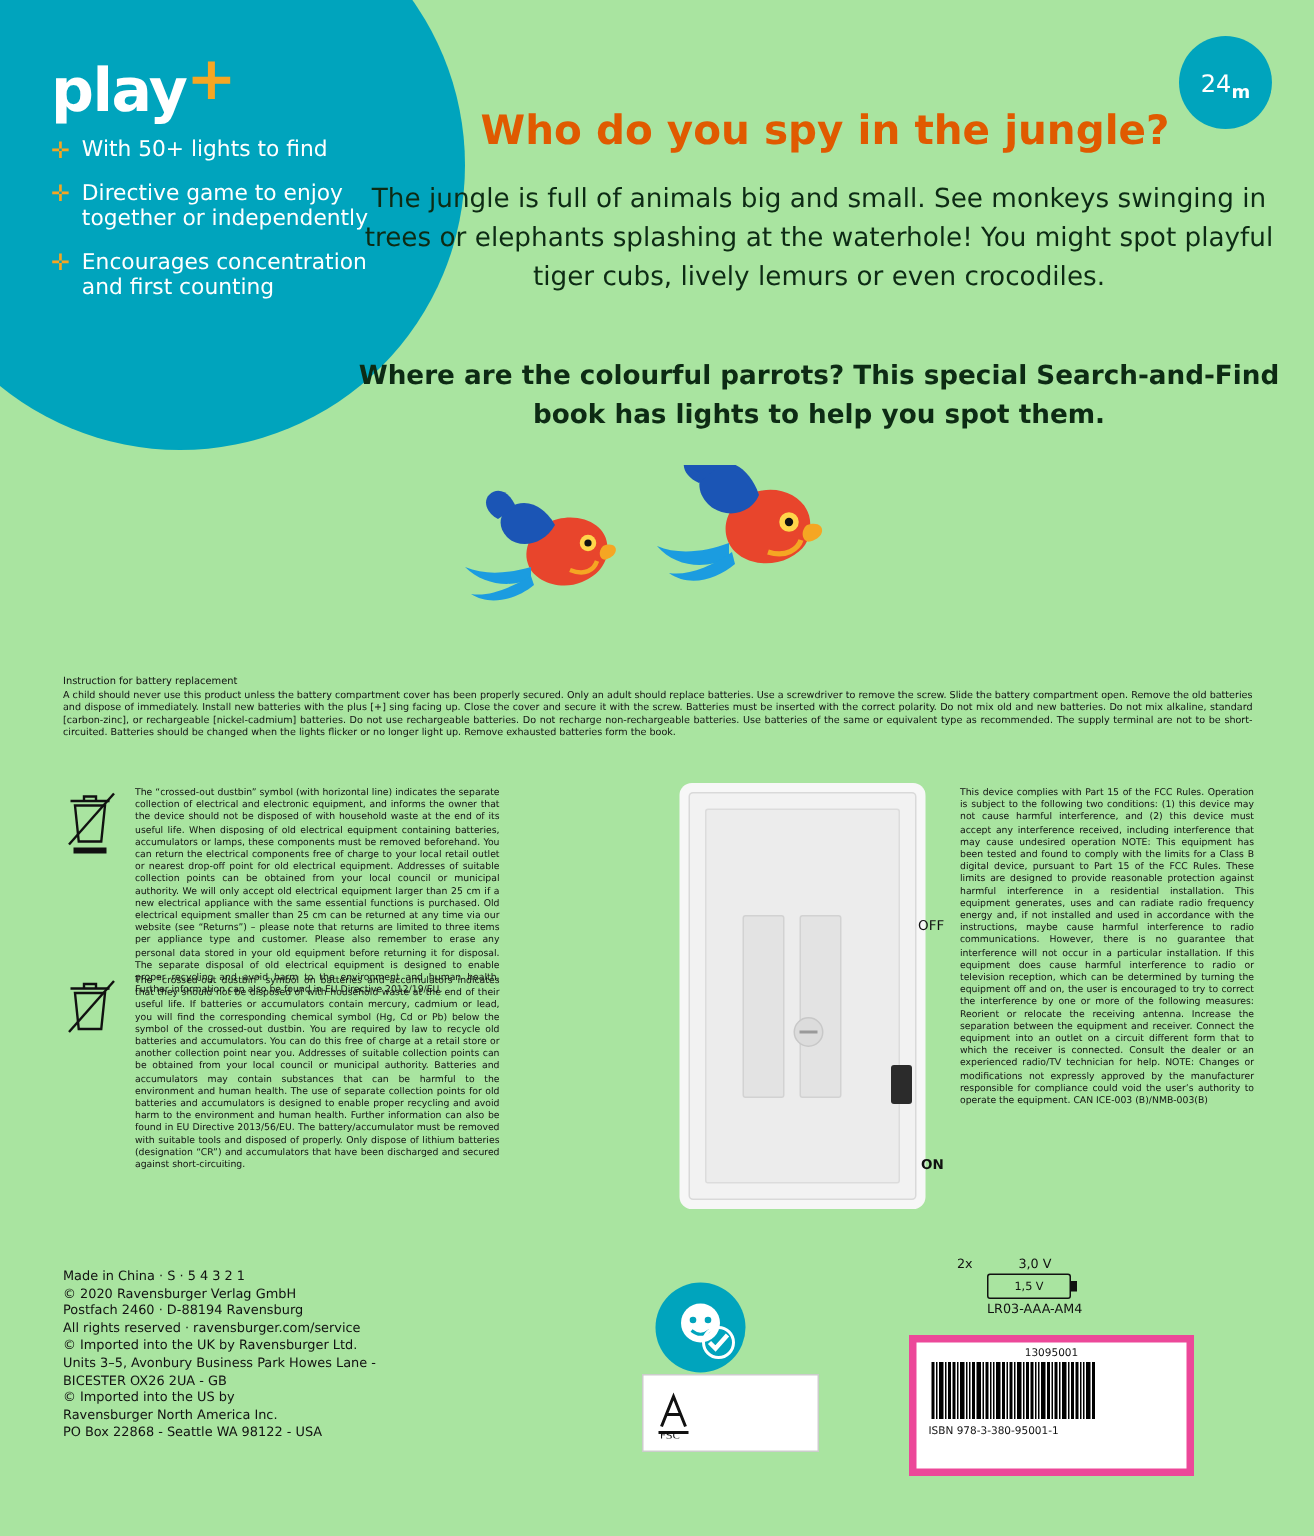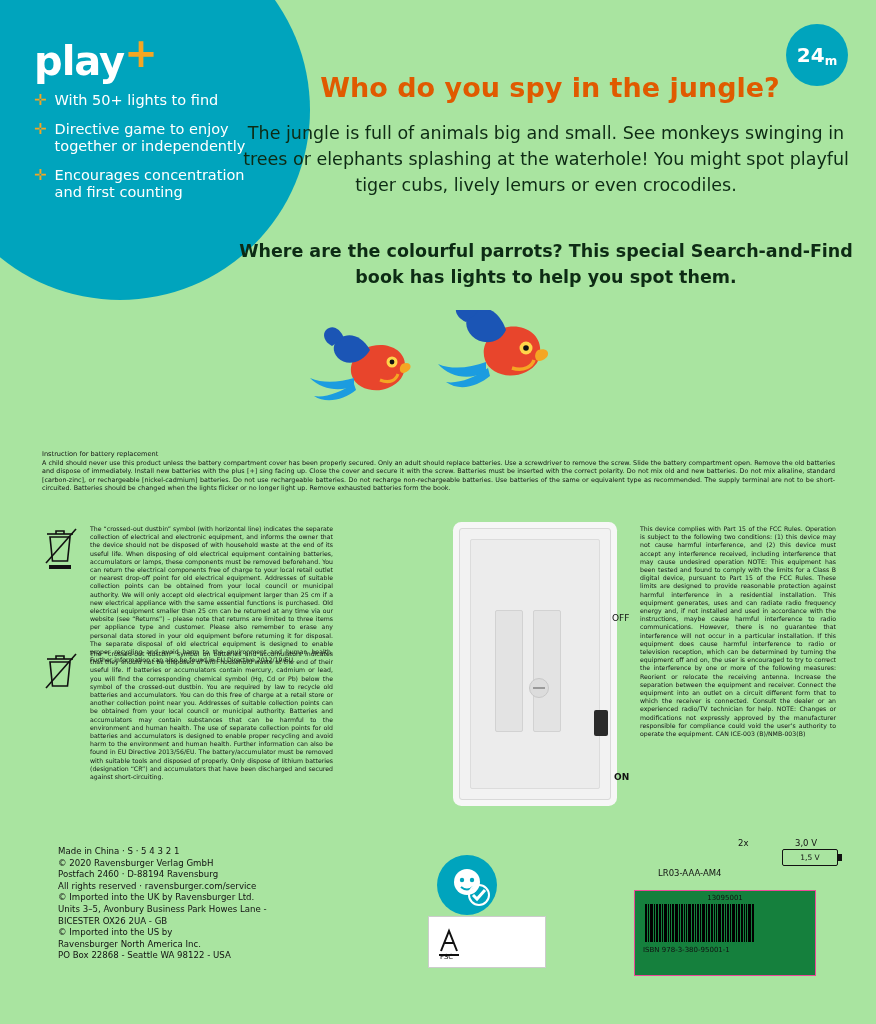--- a/index.html
+++ b/index.html
@@ -24,21 +24,21 @@
   .logo .plus{color:#f5a623;font-size:40px;position:relative;top:-8px;}
   .bullets{position:absolute;left:34px;top:92px;width:215px;}
   .bullet{display:flex;margin-bottom:12px;}
   .bullet .mark{color:#f5a623;font-size:15px;font-weight:bold;margin-right:8px;line-height:17px;}
   .bullet .txt{color:#ffffff;font-size:14.5px;line-height:17px;}
   
   .age{
     position:absolute;right:28px;top:24px;width:62px;height:62px;border-radius:50%;
     background:#00a4bd;color:#fff;display:flex;align-items:center;justify-content:center;
   }
-  .age .num{font-size:20px;font-weight:bold;text-align:right;}
+  .age .num{font-size:16px;font-weight:normal;text-align:right;}
   .age .m{font-size:12px;font-weight:bold;align-self:flex-end;margin-bottom:18px;}
   
   .headline{
     position:absolute;left:250px;top:72px;width:600px;text-align:center;
     font-size:27px;color:#e05a00;font-weight:bold;
   }
   .para{
     position:absolute;left:236px;top:120px;width:620px;text-align:center;
     font-size:17.5px;line-height:26px;color:#0d2b14;
   }
@@ -70,36 +70,36 @@
   .cell{position:absolute;width:26px;height:120px;background:#e3e3e3;border:1px solid #d2d2d2;border-radius:2px;}
   .cell.a{left:24px;top:70px;}
   .cell.b{left:62px;top:70px;}
   .tab{position:absolute;right:-9px;width:14px;height:26px;background:#2b2b2b;border-radius:2px;}
   .screw{position:absolute;left:58px;top:138px;width:18px;height:18px;border-radius:50%;background:#dcdcdc;border:1px solid #c8c8c8;}
   .screw:after{content:"";position:absolute;left:3px;top:8px;width:12px;height:2px;background:#9a9a9a;}
   .lbl-off{position:absolute;left:612px;top:613px;font-size:9px;font-weight:normal;color:#111;}
   .lbl-on{position:absolute;left:614px;top:772px;font-size:9px;font-weight:bold;color:#111;}
   
   .credits{position:absolute;left:42px;top:793px;font-size:11px;line-height:16px;color:#111;}
-  .imprint{position:absolute;left:42px;top:846px;font-size:8.6px;line-height:11.6px;color:#111;margin-left:16px;}
+  .imprint{position:absolute;left:42px;top:846px;font-size:8.6px;line-height:11.6px;color:#111;}
   
   .baby-badge{position:absolute;left:437px;top:855px;width:60px;height:60px;border-radius:50%;background:#00a4bd;}
   .fsc{position:absolute;left:428px;top:916px;width:116px;height:50px;background:#fff;border:1px solid #ccc;display:flex;}
   .fsc-l{width:40px;display:flex;align-items:center;justify-content:center;}
   .fsc-r{flex:1;font-size:6.2px;line-height:7.6px;padding:5px 3px 0 0;color:#111;}
-  .barcode-box{position:absolute;left:606px;top:890px;width:180px;height:84px;background:#15803d;border:1px solid #ec4899;margin-left:28px;}
+  .barcode-box{position:absolute;left:606px;top:890px;width:180px;height:84px;background:#ffffff;border:5px solid #ec4899;}
   .bc-num{font-size:7px;text-align:center;padding-top:3px;color:#111;}
   .bars{height:38px;margin:2px 10px 0 10px;display:flex;gap:1px;align-items:stretch;}
   .bars i{display:block;background:#000;}
   .isbn{font-size:7px;text-align:left;padding:4px 0 0 8px;color:#111;}
   .ukca{position:absolute;left:700px;top:920px;font-size:11px;font-weight:bold;line-height:11px;color:#111;}
   .ce{position:absolute;left:742px;top:918px;font-size:22px;font-weight:bold;color:#111;}
   
   .spec{position:absolute;left:638px;top:838px;width:200px;font-size:8.5px;color:#111;}
-  .spec-row{display:flex;align-items:center;gap:20px;justify-content:flex-end;}
+  .spec-row{display:flex;align-items:center;gap:4px;}
   .batt-sym{width:54px;height:15px;border:1.4px solid #111;border-radius:2px;position:relative;display:flex;align-items:center;justify-content:center;font-size:7.5px;}
   .batt-sym:after{content:"";position:absolute;right:-5px;top:4px;width:4px;height:7px;background:#111;}
   svg{display:block;}
 </style>
 </head>
 <body>
 
 <div class="blob"></div>
 
 <div class="logo">

